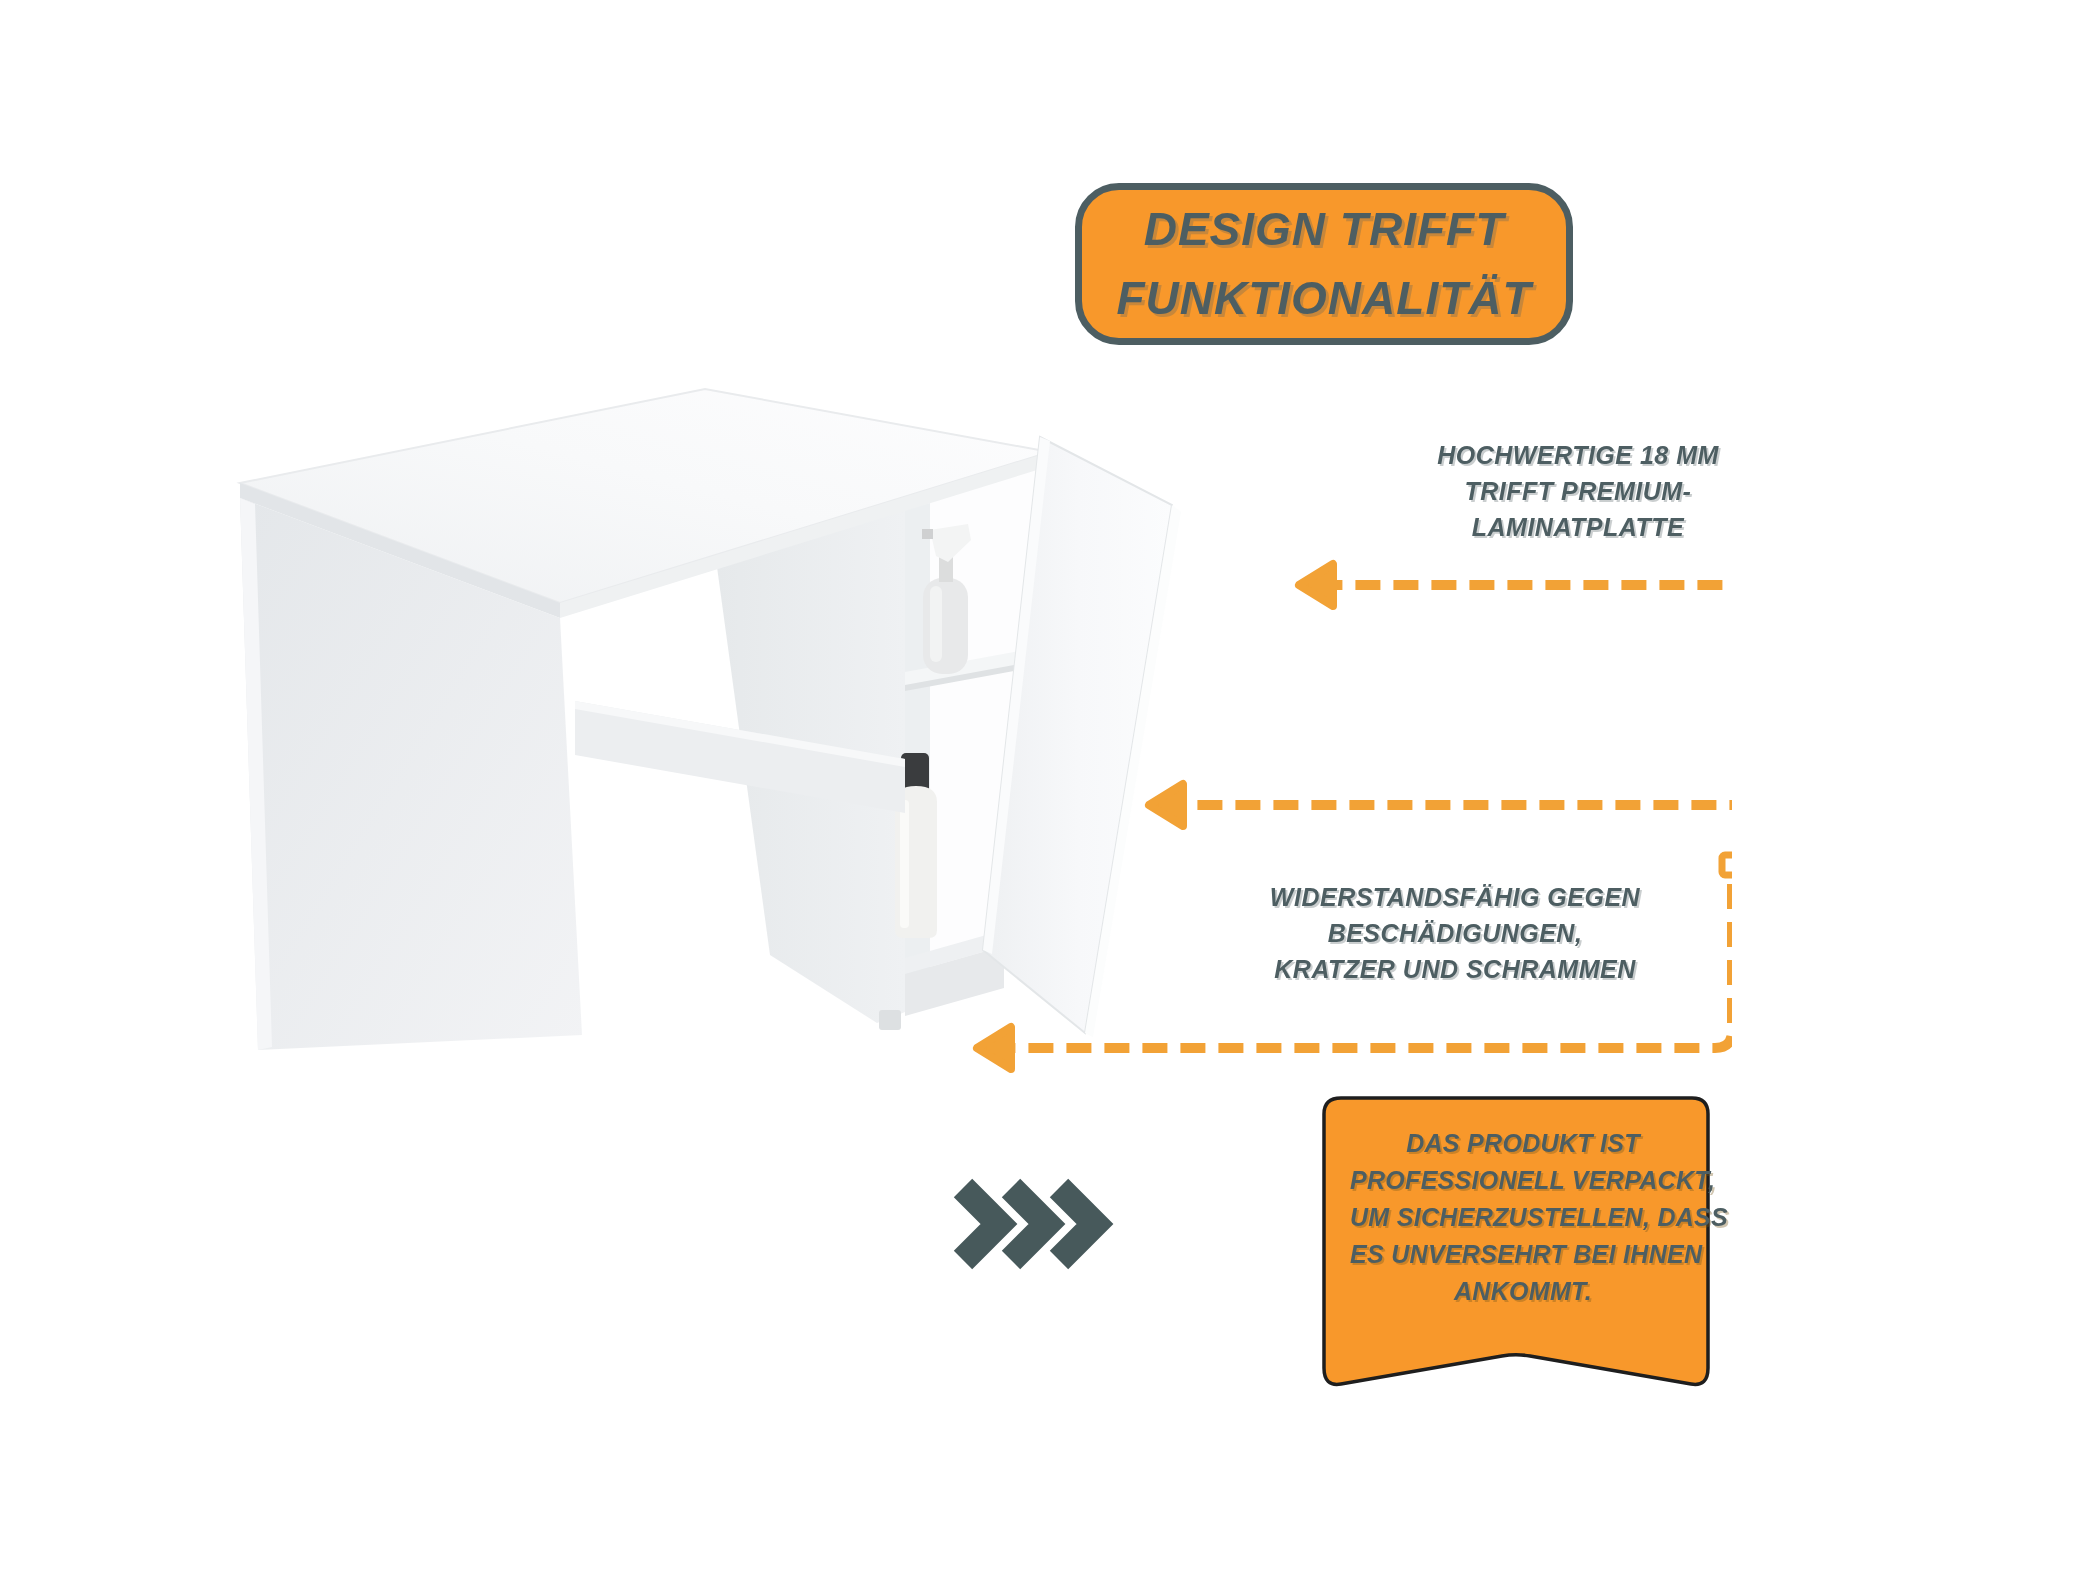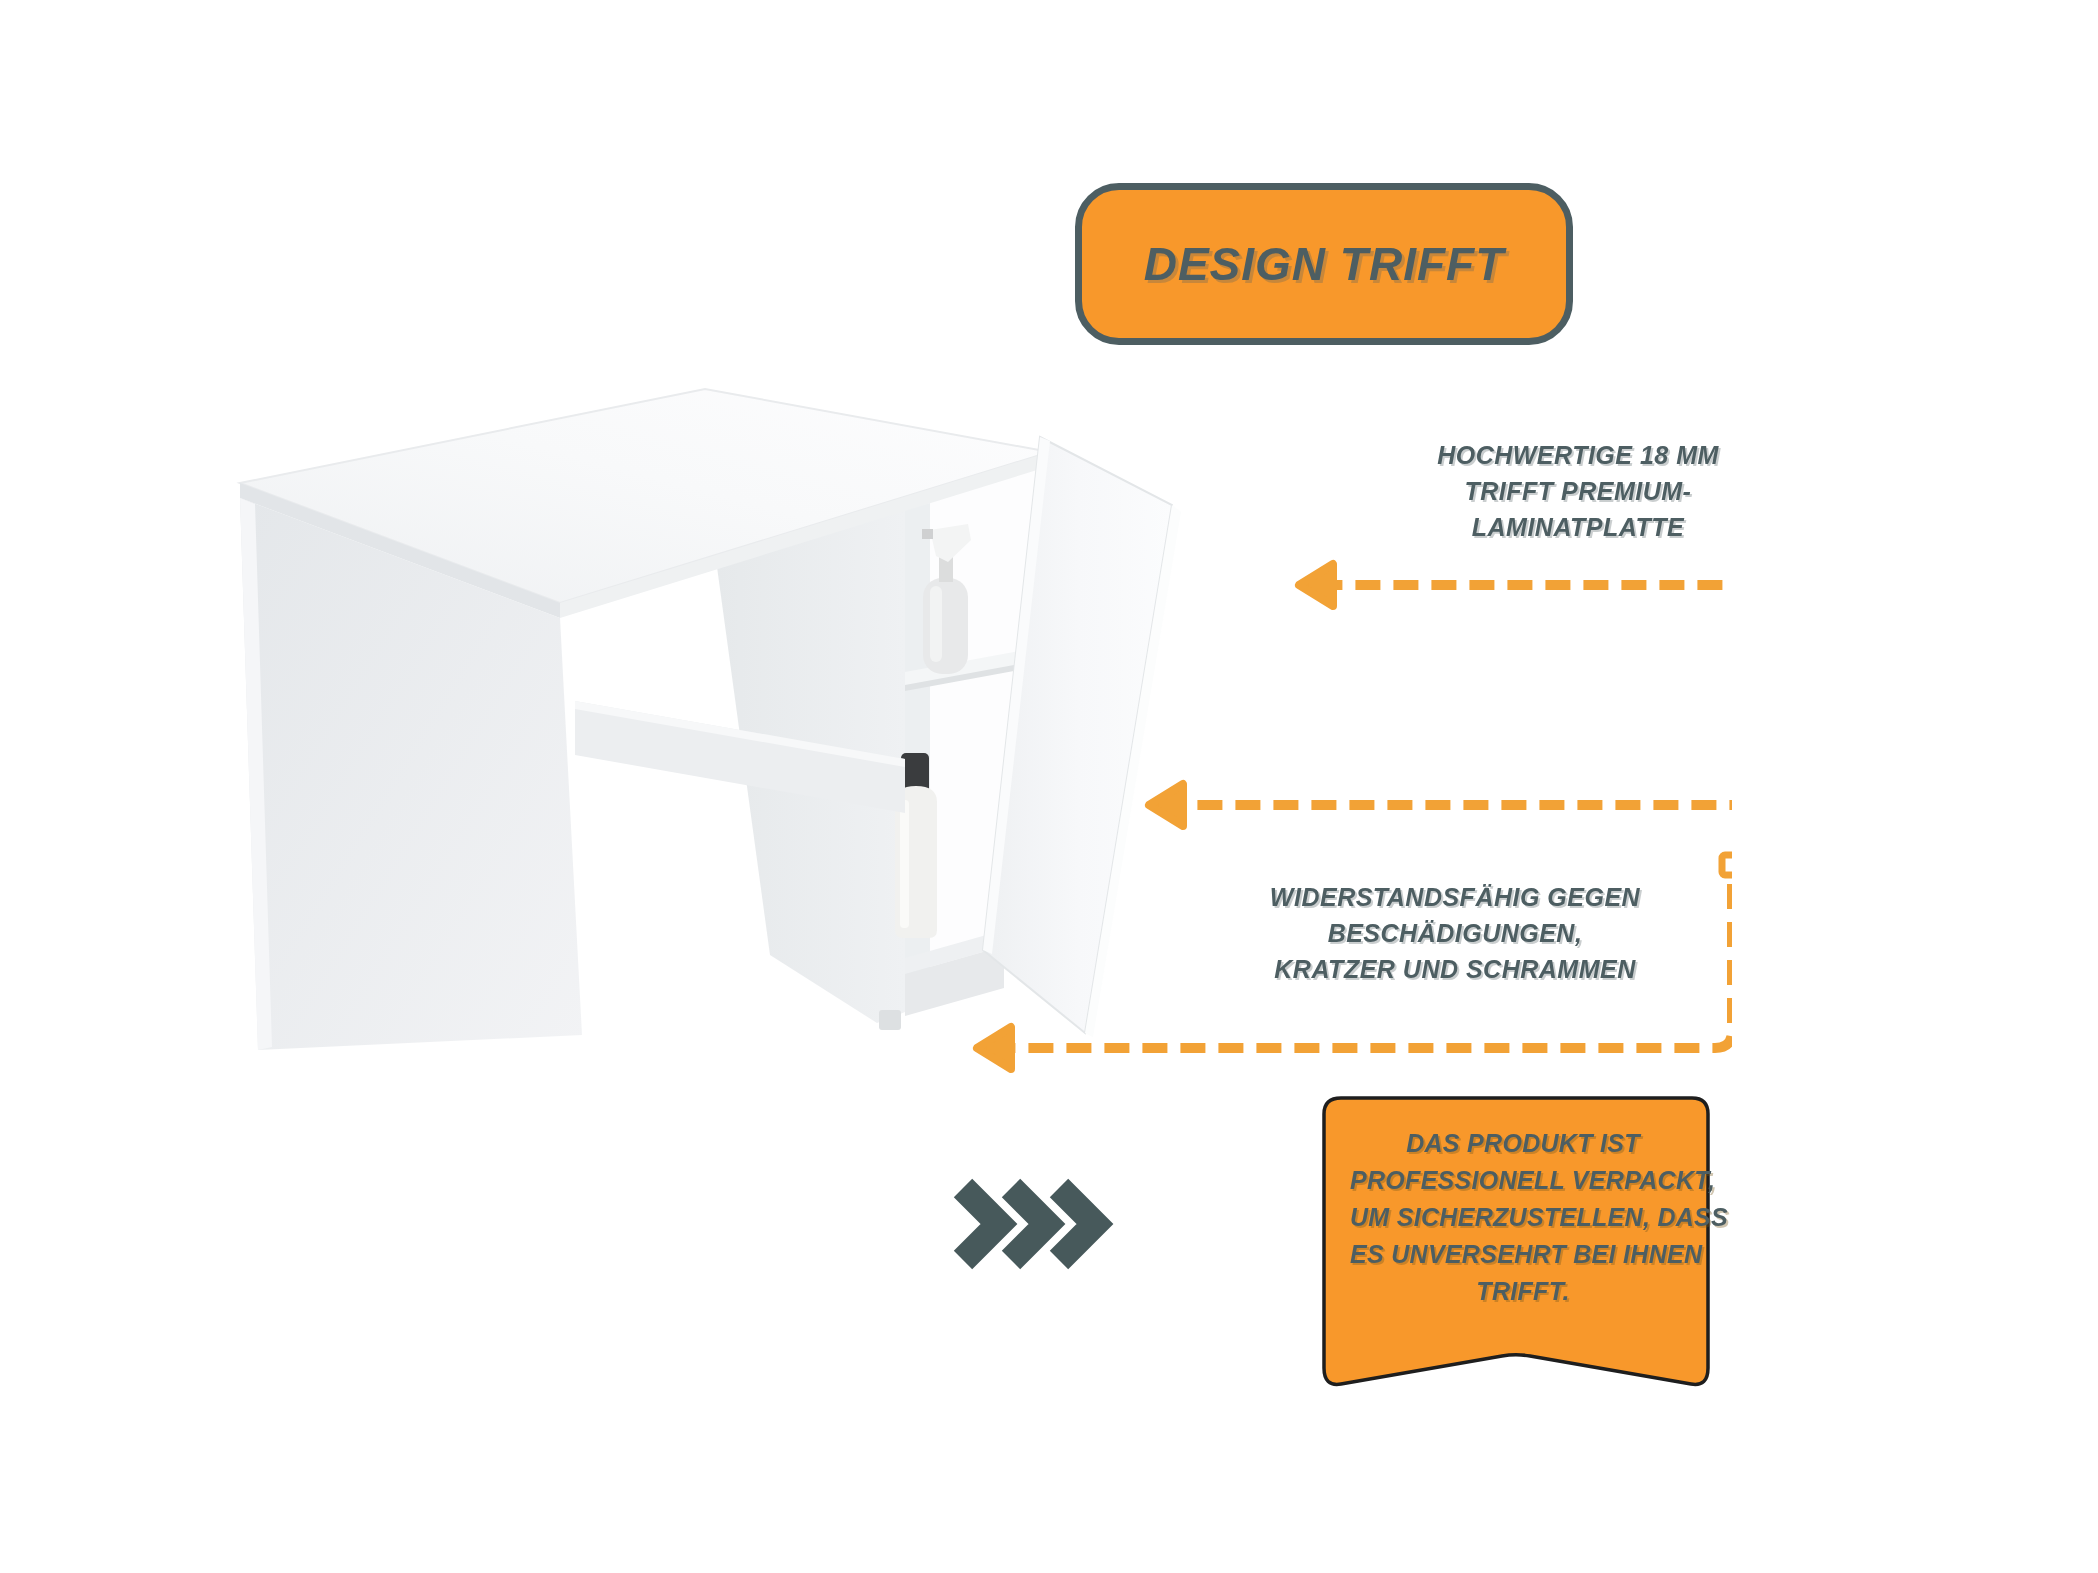--- a/index.html
+++ b/index.html
@@ -145,36 +145,37 @@
       <path d="M 1059 1188 L 1095 1224 L 1059 1260"></path>
     </g>
 
     <path d="M 1341 1098 L 1692 1098 Q 1708 1098 1708 1114 L 1708 1368
              Q 1708 1387 1691 1384 L 1530 1356 Q 1516 1353.5 1502 1356
              L 1341 1384 Q 1324 1387 1324 1368 L 1324 1114 Q 1324 1098 1341 1098 Z" fill="var(--accent-orange)" stroke="var(--ribbon-border)" stroke-width="3.5"></path>
   </svg>
 
   <div class="abs badge">
     <div class="line">DESIGN TRIFFT</div>
+    <div class="line">FUNKTIONALITÄT</div>
   </div>
 
   <div class="abs callout callout1">
     <div class="line">HOCHWERTIGE 18 MM</div>
     <div class="line">TRIFFT PREMIUM-</div>
     <div class="line">LAMINATPLATTE</div>
   </div>
 
 
   <div class="abs callout callout3">
     <div class="line">WIDERSTANDSFÄHIG GEGEN</div>
     <div class="line">BESCHÄDIGUNGEN,</div>
     <div class="line">KRATZER UND SCHRAMMEN</div>
   </div>
 
   <div class="abs ribbon-text">
     <div class="line">DAS PRODUKT IST</div>
     <div class="line">PROFESSIONELL VERPACKT,</div>
     <div class="line">UM SICHERZUSTELLEN, DASS</div>
     <div class="line">ES UNVERSEHRT BEI IHNEN</div>
-    <div class="line">TRIFFT.</div>
+    <div class="line">ANKOMMT.</div>
   </div>
 
 </div>
 
 </body></html>

